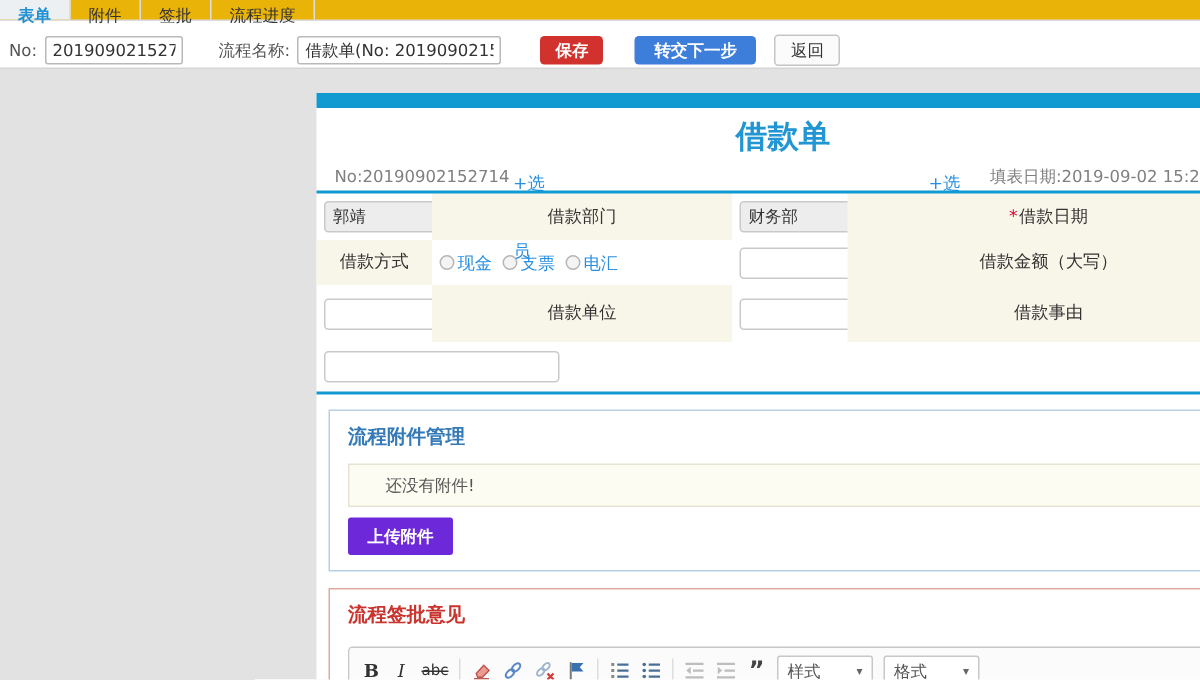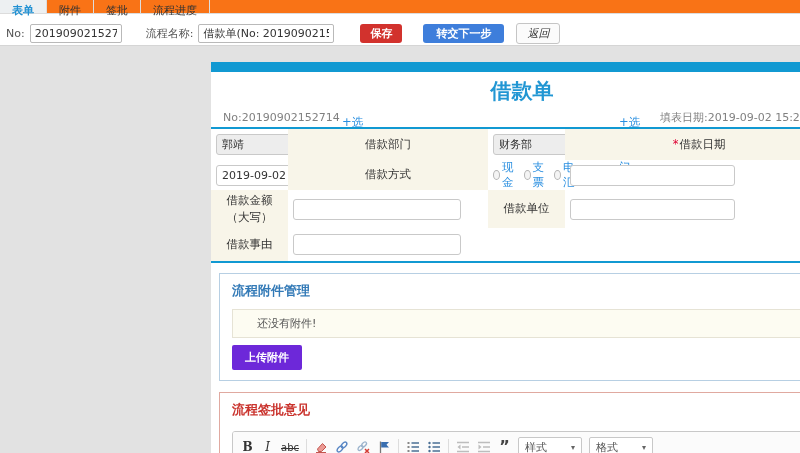--- a/index.html
+++ b/index.html
@@ -2,37 +2,37 @@
 <html><head>
 <meta charset="utf-8">
 <style>
   * { margin:0; padding:0; box-sizing:border-box; }
   html,body { width:800px; height:453px; overflow:hidden; background:#fff;
     font-family:"DejaVu Sans","Liberation Sans",sans-serif; }
   body { position:relative; }
 
   
   .tabbar { position:absolute; left:0; top:0; width:800px; height:14px;
-    background:#f97316; border-bottom:1px solid #dcdcdc; display:flex; }
+    background:#eab308; border-bottom:1px solid #dcdcdc; display:flex; }
   .tab { padding:0 12px; line-height:21px; font-size:11px; color:#333;
     border-right:1px solid #ddd; cursor:pointer; white-space:nowrap; }
   .tab.active { color:#2291d3; background:#edf0f2; font-weight:bold; }
 
   
   .cmdbar { position:absolute; left:0; top:22px; width:800px; height:24px;
     background:#fff; border-bottom:1px solid #d5d5d5; display:flex;
     align-items:center; font-size:11px; color:#555; padding-left:6px; }
   .cmdbar input { height:19px; border:1px solid #b9b9b9; border-radius:2px;
     font-size:11px; padding:0 4px; color:#333; font-family:inherit; }
   .btn { border:none; border-radius:3px; font-size:11px; font-weight:bold;
     padding:4px 10px; cursor:pointer; font-family:inherit; line-height:1; }
   .btn-save { background:#d2322d; color:#fff; margin-left:26px; }
   .btn-next { background:#3e7edb; color:#fff; margin-left:21px; padding:4px 13px; }
   .btn-back { background:#fbfbfb; color:#333; border:1px solid #c5c5c5;
-    margin-left:12px; font-weight:normal;font-style:italic; }
+    margin-left:12px; font-weight:normal; }
 
   
   .canvas { position:absolute; left:0; top:46px; width:800px; height:407px;
     background:#e2e2e2; }
   .panel { position:absolute; left:211px; top:62px; width:622px; height:500px;
     background:#fff; }
   .topbar { height:10px; background:#1199d2; }
   .doc-title { text-align:center; color:#2196d3; font-size:21px; font-weight:bold;
     padding:5px 0 2px; }
   .doc-meta { position:relative; height:22px; line-height:22px; font-size:11px;
@@ -127,23 +127,20 @@
       <span>借款部门</span>
     </div>
     <div class="fval">
       <input class="inp ro" style="width: 118px;" readonly="" value="财务部">
       <a class="sel-link">+选择部门</a>
     </div>
 
     <div class="flabel">
       <span><span class="req">*</span><span>借款日期</span></span>
     </div>
-    <div class="fval">
-      <input class="inp" style="width: 125px;" value="2019-09-02">
-    </div>
     <div class="flabel">
       <span>借款方式</span>
     </div>
     <div class="fval">
       <label class="radio">
         <span class="rdot"></span>
         <span>现金</span>
       </label>
       <label class="radio">
         <span class="rdot"></span>

